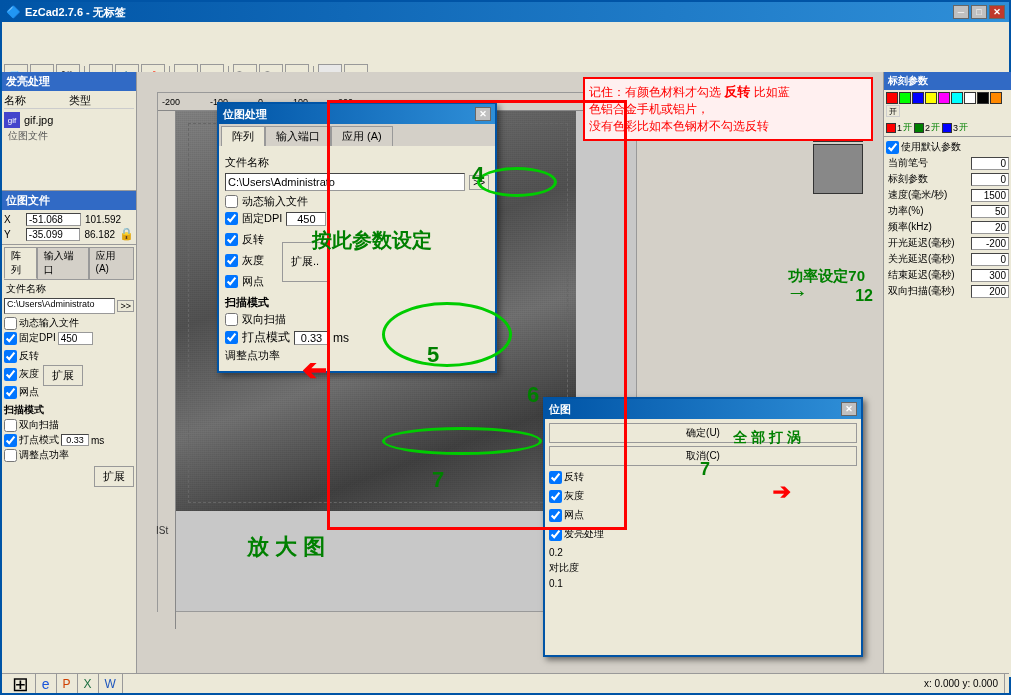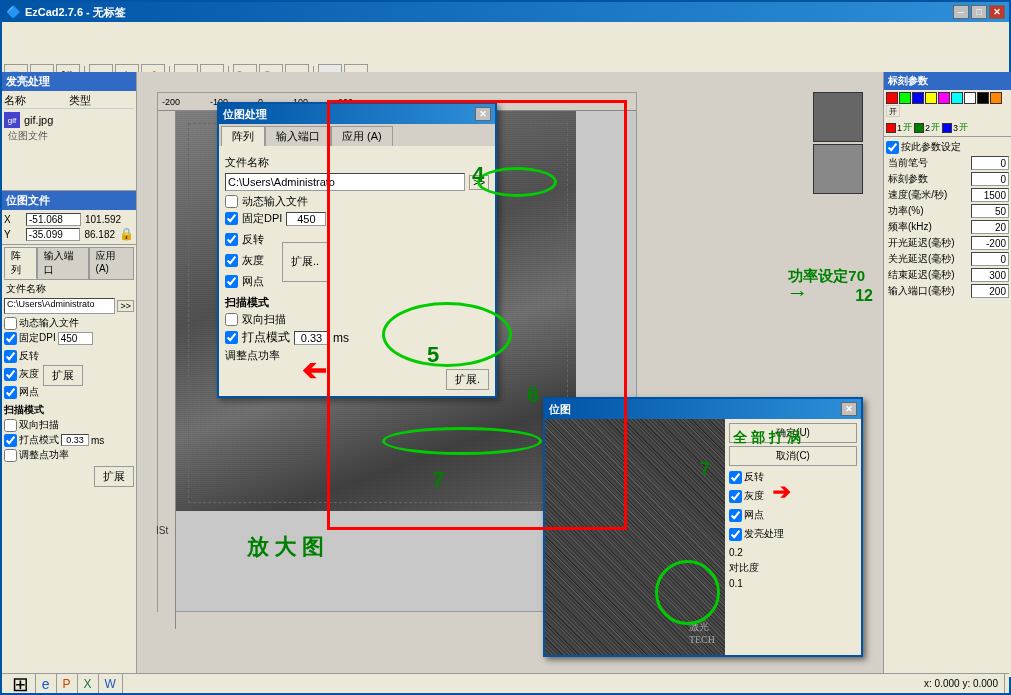--- a/index.html
+++ b/index.html
@@ -318,20 +318,21 @@
       height: 100%;
       background: #ece9d8;
       border-left: 1px solid #999;
       z-index: 5;
     }
     .right-panel .panel-title {
       font-size: 10px;
     }
     .param-row {
       display: flex;
+      align-items: center;
       gap: 2px;
       padding: 1px 2px;
       font-size: 10px;
     }
     .param-label { flex: 1; font-size: 10px; }
     .param-input {
       width: 38px;
       background: white;
       border: 1px inset #999;
       font-size: 10px;
@@ -677,23 +678,20 @@
             <div class="dot-mode-row">
               <input type="checkbox" checked="" style="">
               <span>打点模式</span>
               <input type="text" style="width: 35px; border: 1px inset rgb(153, 153, 153); font-size: 11px; text-align: center;" value="0.33">
               <span>ms</span>
             </div>
             <div class="dialog-checkbox-row">
               <span>调整点功率</span>
             </div>
           </div>
-          <div class="bottom-row">
-            <button class="expand-btn">扩展.</button>
-          </div>
         </div>
       </div>
 
       <div class="right-panel">
         <div class="panel-title">标刻参数</div>
 
         <div class="color-row">
           <div class="color-swatch" style="background: #ff0000;"></div>
           <div class="color-swatch" style="background: #00ff00;"></div>
           <div class="color-swatch" style="background: #0000ff;"></div>
@@ -722,21 +720,21 @@
               <div style="width:10px;height:10px;background:blue;border:1px solid #333;"></div>
               <span style="font-size:9px;">3</span>
                 <span style="font-size:9px; color:green;">开</span>
             </div>
           </div>
         </div>
 
         <div style="border-top:1px solid #999; padding:2px;">
           <div class="checkbox-row" style="font-size:10px;">
             <input type="checkbox" checked="" style="">
-            <span>按此参数设定</span>
+            <span>使用默认参数</span>
           </div>
           <div class="param-row">
             <span class="param-label">当前笔号</span>
             <input type="text" class="param-input" value="0" style="">
           </div>
           <div class="param-row">
             <span class="param-label">标刻参数</span>
             <input type="text" class="param-input" value="0" style="">
           </div>
           <div class="param-row">
@@ -757,51 +755,63 @@
           </div>
           <div class="param-row">
             <span class="param-label">关光延迟(毫秒)</span>
             <input type="text" class="param-input" value="0" style="">
           </div>
           <div class="param-row">
             <span class="param-label">结束延迟(毫秒)</span>
             <input type="text" class="param-input" value="300" style="">
           </div>
           <div class="param-row">
-            <span class="param-label">输入端口(毫秒)</span>
+            <span class="param-label">双向扫描(毫秒)</span>
             <input type="text" class="param-input" value="200" style="">
           </div>
         </div>
       </div>
 
+      <div class="note-box">
+        <span>记住：有颜色材料才勾选</span>
+        <span class="bold-text">反转</span>
+        <span> 比如蓝</span>
+        <br>
+        <span>色铝合金手机或铝片，</span>
+        <br>
+        <span>没有色彩比如本色钢材不勾选反转</span>
+      </div>
 
       <div class="tutorial-text" style="top:195px; right:148px; font-size:15px; color:green;">
         功率设定70
       </div>
       <div class="tutorial-text" style="top:215px; right:140px; font-size:16px; color:green;">
         12
       </div>
 
       <div style="position:absolute; top:205px; right:205px; color:green; font-size:22px; z-index:25; transform: scaleX(-1);">
         ←
       </div>
 
       <div class="tutorial-text" style="top:90px; left:335px; font-size:22px; color:green;">
         4
       </div>
+      <div class="tutorial-text" style="top:155px; left:175px; font-size:20px; color:green;">
+        按此参数设定
+      </div>
       <div class="tutorial-text" style="top:270px; left:290px; font-size:22px; color:green;">
         5
       </div>
       <div class="tutorial-text" style="top:310px; left:390px; font-size:22px; color:green;">
         6
       </div>
       <div class="tutorial-text" style="top:395px; left:295px; font-size:22px; color:green;">
         7
       </div>
-      <div class="tutorial-text" style="top:460px; left:110px; font-size:22px; color:green;font-family:Liberation Serif, serif;">
+      <div class="tutorial-text" style="top:460px; left:110px; font-size:22px; color:green;">
         放 大 图
       </div>
 
       <div style="position:absolute; top:280px; left:165px; color:red; font-size:30px; font-weight:bold; z-index:25; transform:scaleX(-1);">
         ➔
       </div>
 
       <div class="green-circle" style="top:95px; left:340px; width:80px; height:30px;"></div>
       <div class="green-circle" style="top:230px; left:245px; width:130px; height:65px;"></div>
       <div class="green-circle" style="top:355px; left:245px; width:160px; height:28px;"></div>
@@ -810,28 +820,20 @@
 
       <div class="bitmap-dialog">
         <div class="title-bar">
           <span>位图</span>
           <div class="title-bar-controls">
             <div class="title-btn">✕</div>
           </div>
         </div>
         <div class="bitmap-body">
 
-          <div class="bitmap-preview">
-
-            <div style="width:100%; height:100%; background: repeating-linear-gradient(45deg, #222 0px, #555 2px, #333 4px, #666 6px); opacity:0.9;"></div>
-
-            <div style="position:absolute; bottom:10px; right:10px; color:rgba(255,255,255,0.5); font-size:10px; font-family:serif;">激光<br>TECH</div>
-
-            <div style="position:absolute; bottom:30px; right:5px; width:65px; height:65px; border:3px solid #00cc00; border-radius:50%;"></div>
-          </div>
 
           <div class="bitmap-controls">
             <button class="bitmap-btn">确定(U)</button>
             <button class="bitmap-btn">取消(C)</button>
             <div class="checkbox-row" style="font-size:10px;">
               <input type="checkbox" checked="" style="">
               <span>反转</span>
             </div>
             <div class="checkbox-row" style="font-size:10px;">
               <input type="checkbox" checked="" style="">

